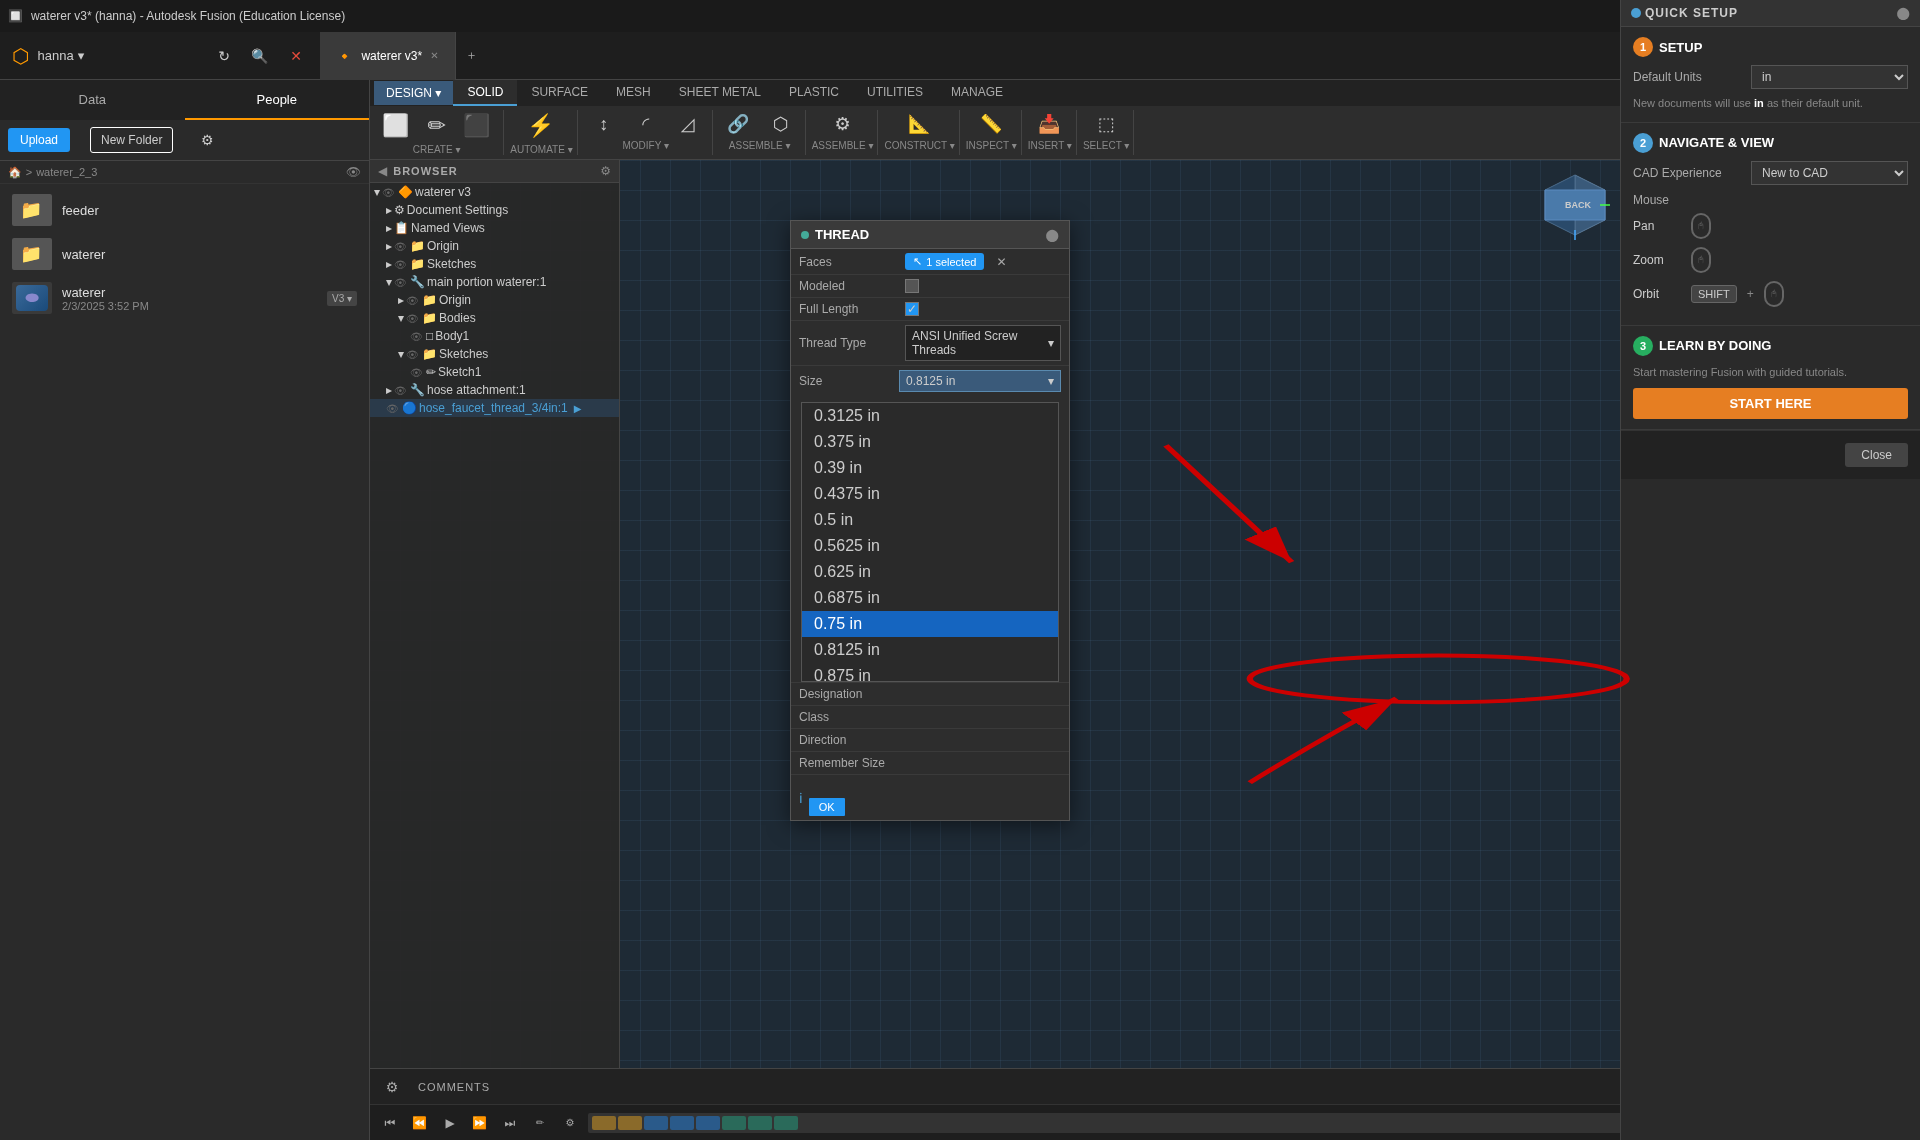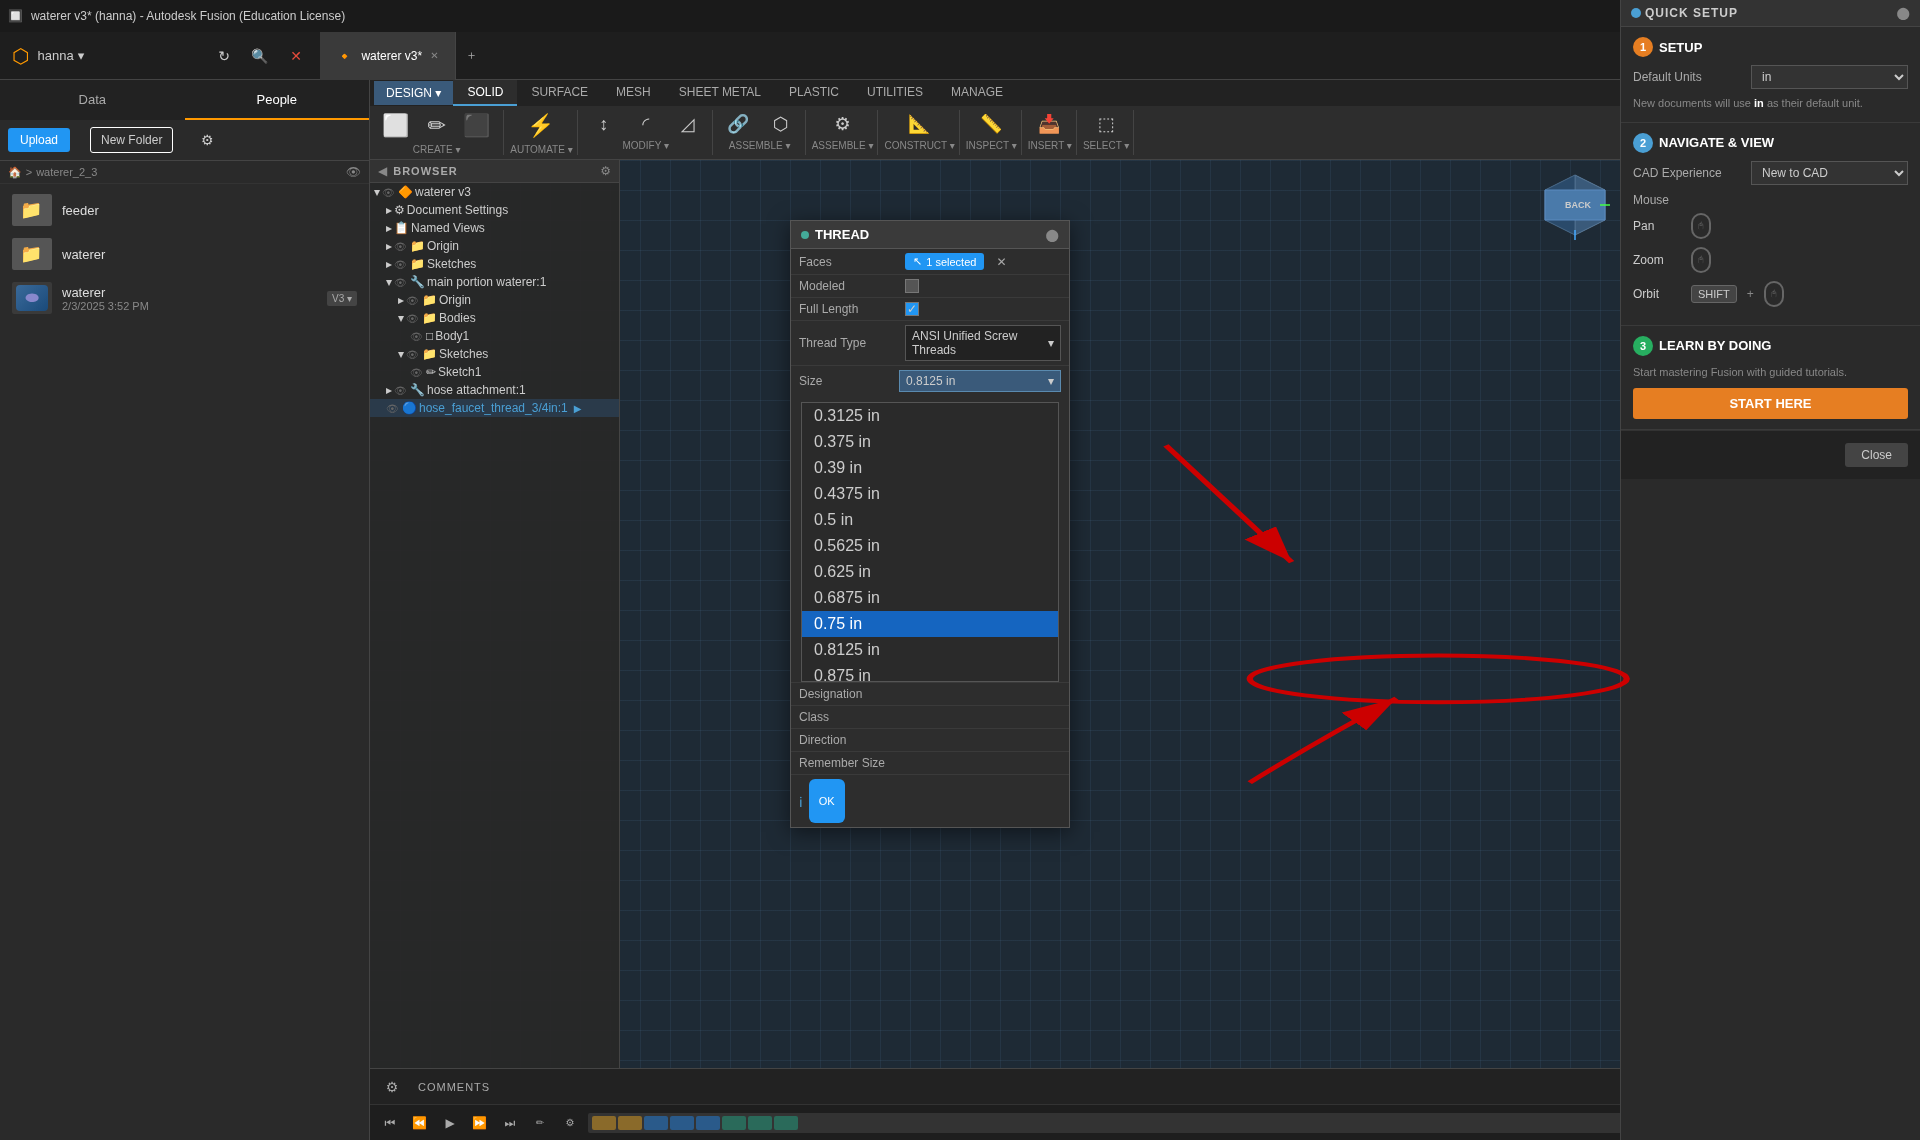--- a/index.html
+++ b/index.html
@@ -535,21 +535,21 @@
         <div class="dialog-row">
           <div class="dialog-label">Direction</div>
         </div>
 
         <div class="dialog-row">
           <div class="dialog-label">Remember Size</div>
         </div>
 
         <div class="info-row">
           <span class="info-icon">ℹ</span>
-          <span style="background:#2196F3;color:#fff;border:none;padding:16px 10px;border-radius:6px;cursor:pointer;font-size:11px;">OK</span>
+          <span style="background:#2196F3;color:#fff;border:none;padding:3px 10px;border-radius:1px;cursor:pointer;font-size:11px;margin-top:19px;">OK</span>
         </div>
       </div>
 
       <div id="cube-nav">
         <svg width="70" height="70" viewBox="0 0 70 70">
           <defs>
             <linearGradient id="cubeGrad" x1="0%" y1="0%" x2="100%" y2="100%">
               <stop offset="0%" style="stop-color:#4a6a8a"></stop>
               <stop offset="100%" style="stop-color:#2a3a5a"></stop>
             </linearGradient>

